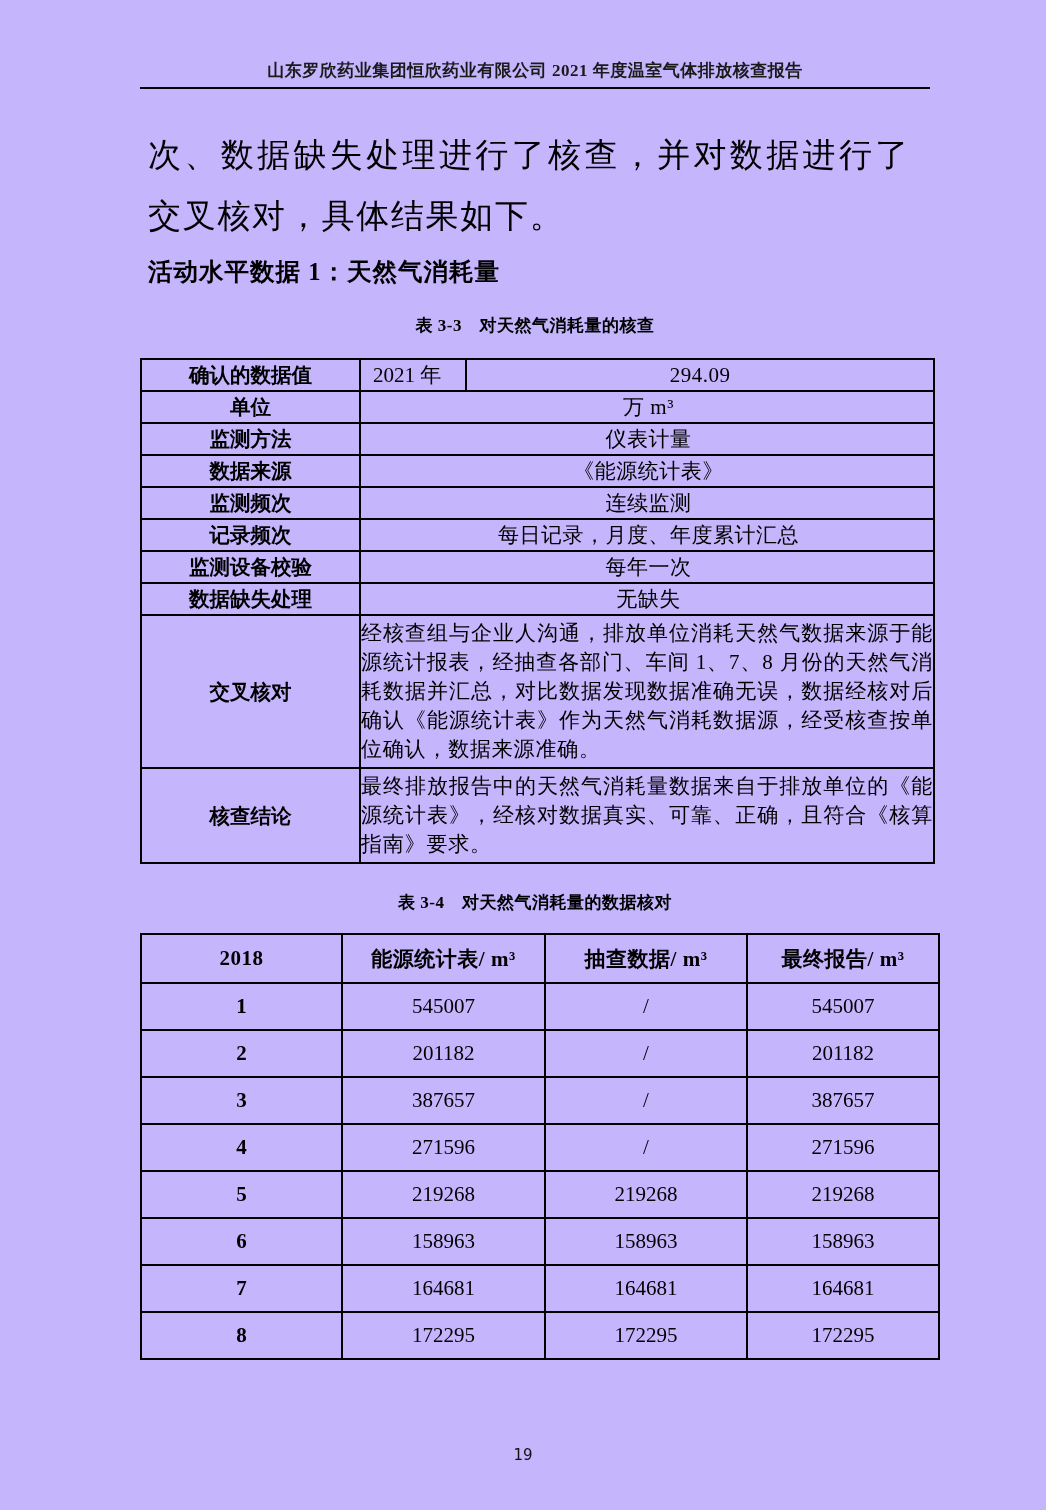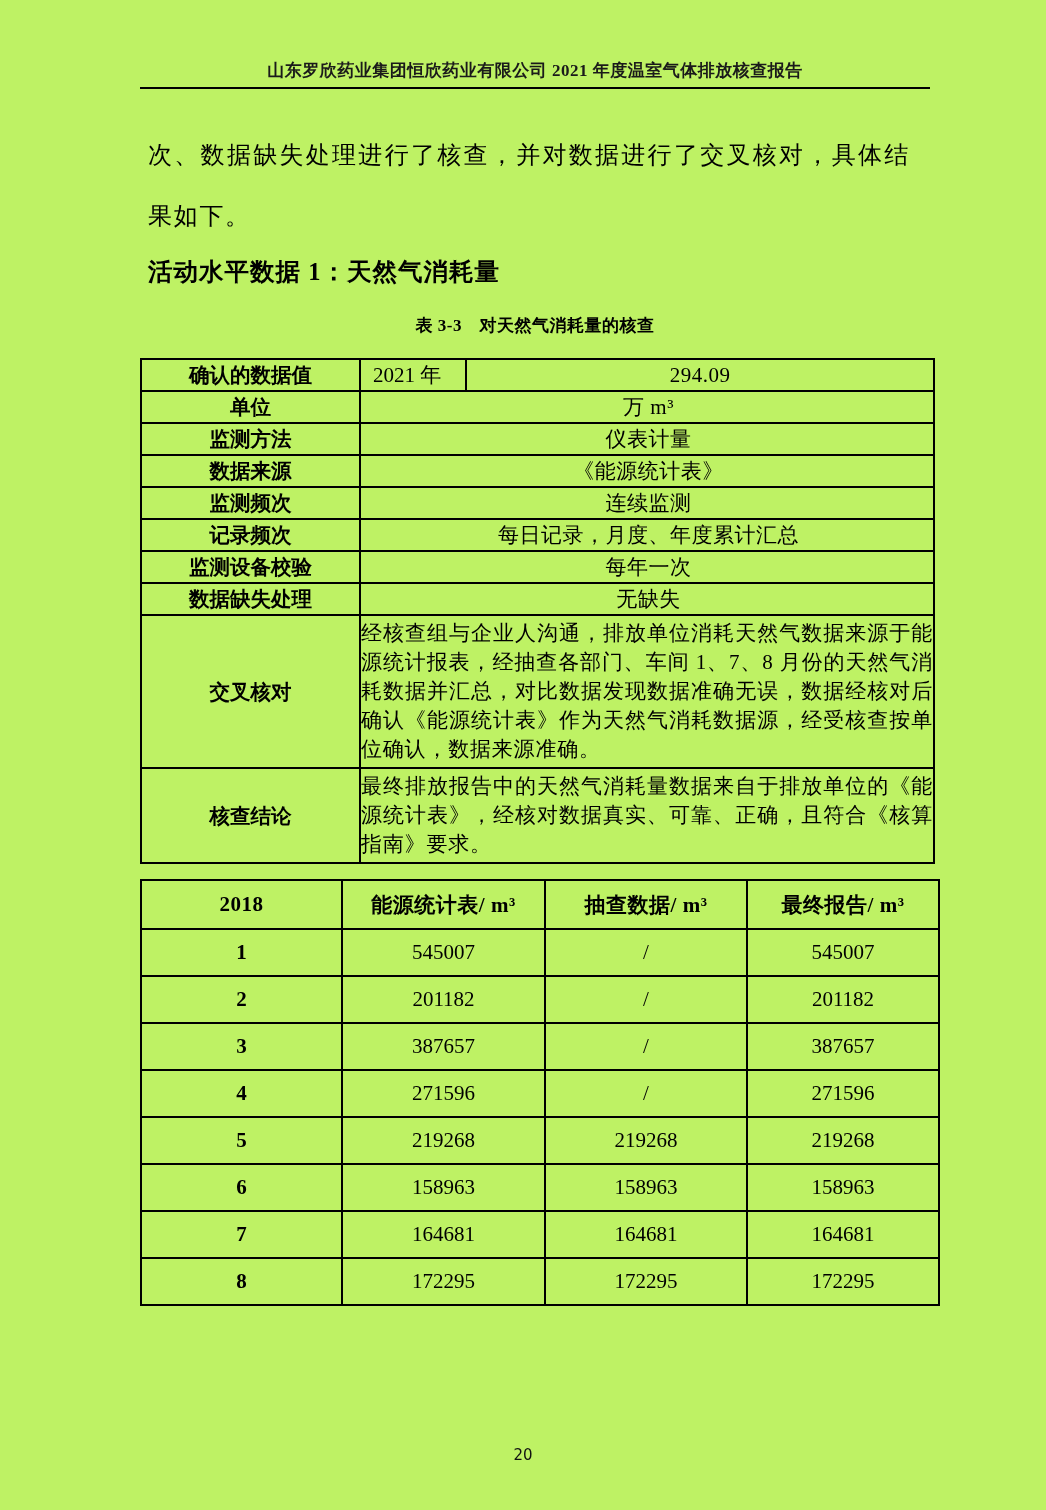--- a/index.html
+++ b/index.html
@@ -4,39 +4,39 @@
 <style>
   html, body { margin: 0; padding: 0; }
   body {
     width: 1046px; height: 1510px;
     background: #ffffff; color: #000;
     font-family: "Liberation Serif", "DejaVu Serif", serif;
   }
   .page {
     position: relative;
     width: 1046px; height: 1510px;
-    overflow: hidden; background: #bef264;
+    overflow: hidden; background: #c4b5fd;
   }
   .content {
     position: absolute; left: 140px; top: 0; width: 790px;
   }
   .doc-header { padding-top: 60px; }
   .doc-header-title {
     text-align: center;
     font-size: 17px; line-height: 21px;
     font-weight: bold; letter-spacing: 0.5px;
     color: #1a1a1a;
   }
   .header-rule {
     margin-top: 6px; height: 0;
     border-top: 2.5px solid #000;
   }
   .para {
     margin: 36px 20px 0 8px;
-    font-size: 24px; line-height: 61px;
+    font-size: 33px; line-height: 61px;
     letter-spacing: 1.7px;
     text-align: justify; text-justify: inter-character;
   }
   .section-heading {
     margin: 10px 0 0 8px;
     font-size: 24.5px; line-height: 30px;
     font-weight: bold; letter-spacing: 1px;
   }
   .table-caption {
     margin-top: 24px;
@@ -143,20 +143,21 @@
           <td class="lbl">交叉核对</td>
           <td class="val-long" colspan="2">经核查组与企业人沟通，排放单位消耗天然气数据来源于能源统计报表，经抽查各部门、车间 1、7、8 月份的天然气消耗数据并汇总，对比数据发现数据准确无误，数据经核对后确认《能源统计表》作为天然气消耗数据源，经受核查按单位确认，数据来源准确。</td>
         </tr>
         <tr class="tall">
           <td class="lbl">核查结论</td>
           <td class="val-long" colspan="2">最终排放报告中的天然气消耗量数据来自于排放单位的《能源统计表》，经核对数据真实、可靠、正确，且符合《核算指南》要求。</td>
         </tr>
       </tbody>
     </table>
 
+    <div class="table-caption">表 3-4　对天然气消耗量的数据核对</div>
 
     <table class="t34">
       <thead>
         <tr>
           <th class="c0">2018</th>
           <th class="c1">能源统计表/ m³</th>
           <th class="c2">抽查数据/ m³</th>
           <th class="c3">最终报告/ m³</th>
         </tr>
       </thead>
@@ -207,14 +208,14 @@
           <td class="rownum">8</td>
           <td>172295</td>
           <td>172295</td>
           <td>172295</td>
         </tr>
       </tbody>
     </table>
 
   </div>
 
-  <div class="page-number">20</div>
+  <div class="page-number">19</div>
 </div>
 
 </body></html>

